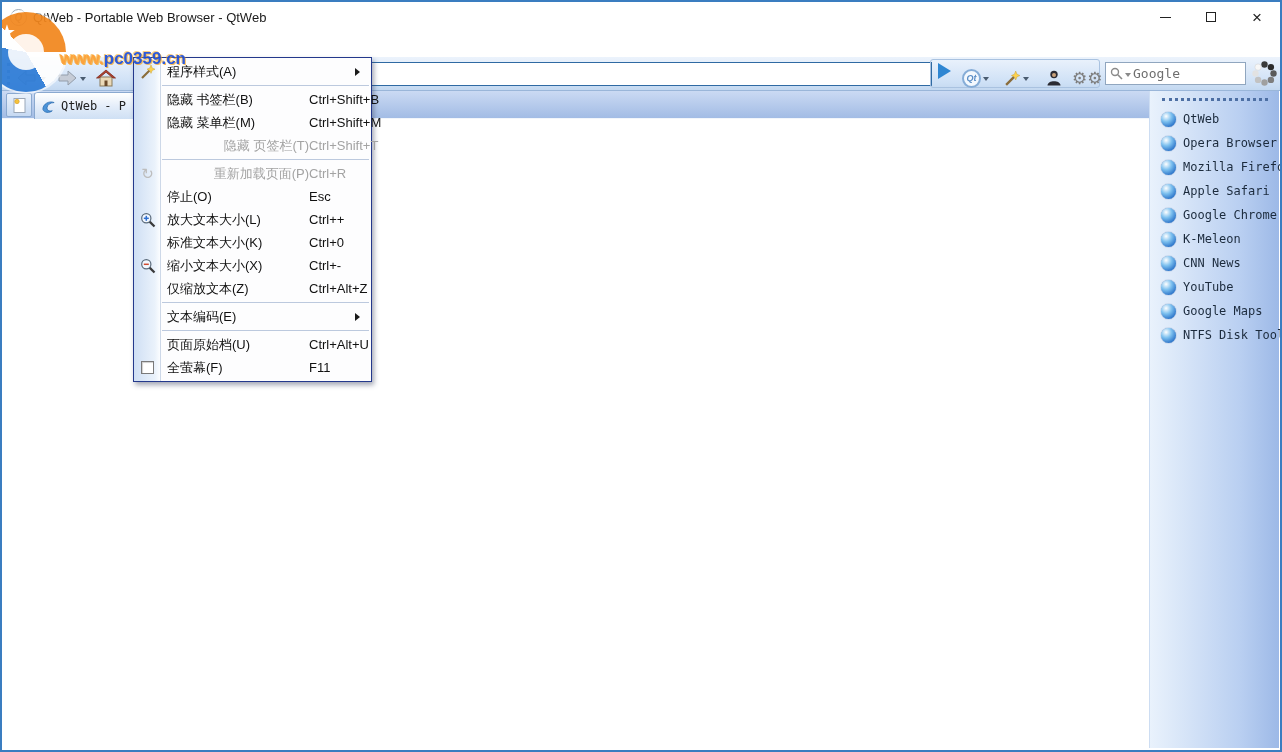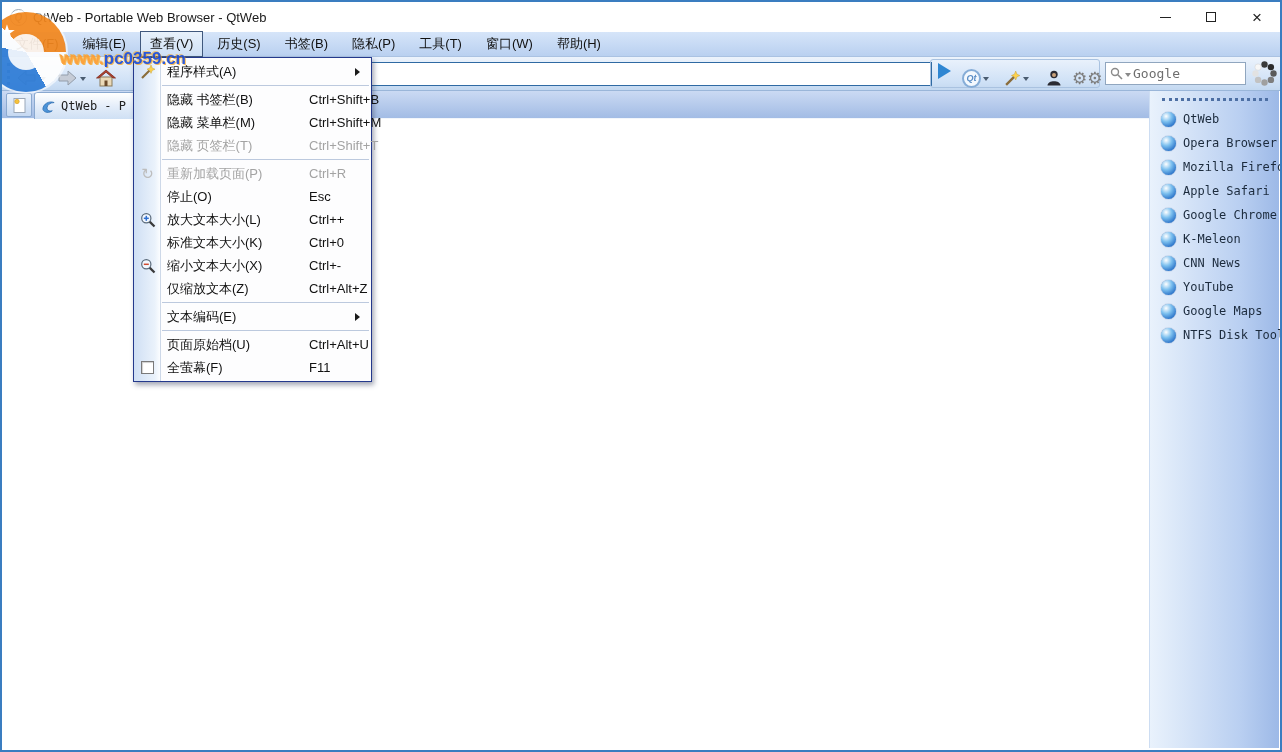--- a/index.html
+++ b/index.html
@@ -69,21 +69,21 @@
 
   
   .menu-popup { position:absolute; left:112px; top:55px; width:239px; background:#fdfdfe; border:1px solid #24398c;
                 box-shadow:2px 3px 5px rgba(50,60,90,.45); padding:2px 0; z-index:80;margin-left:19px; }
   .menu-gutter { position:absolute; left:0; top:0; bottom:0; width:27px;
                  background:linear-gradient(to right,#cfdff4,#eaf2fb 80%,#fbfdff); border-right:1px solid #cdd8e8; }
   .menu-row { position:relative; height:23px; display:flex; align-items:center; z-index:1; }
   .mi-icon { width:27px; flex:0 0 27px; display:flex; align-items:center; justify-content:center; }
   .mi-label { font-size:13px; color:#111; padding-left:6px; width:148px; flex:0 0 148px; white-space:nowrap; }
   .mi-short { font-size:13px; color:#111; white-space:nowrap; }
-  .menu-row.disabled .mi-label, .menu-row.disabled .mi-short { color:#a3a3a3; }
+  .menu-row.disabled .mi-label, .menu-row.disabled .mi-short { color:#a3a3a3;text-align:right; }
   .menu-row.disabled .ri { color:#bdbdbd; }
   .mi-sub { position:absolute; right:7px; width:0; height:0; border:4px solid transparent; border-left:5px solid #1a1a1a; }
   .menu-sep { border-top:1px solid #bcc9de; margin:2px 2px 2px 28px; position:relative; z-index:1; }
   .ri { font-size:15px; color:#9aa0a8; line-height:1; }
   .cb { width:13px; height:13px; background:#fff; border:1px solid #7a7a7a; box-shadow:inset 1px 1px 1px #cfcfcf; display:block; }
 
   
   .watermark { position:absolute; left:0; top:0; width:320px; height:92px; z-index:90; pointer-events:none; opacity:.93; }
   .wm-logo { position:absolute; left:-16px; top:10px; width:80px; height:80px; border-radius:50%;
              background:conic-gradient(from 150deg, #2e7cd6 0 130deg, #ffffff 130deg 165deg, #f2871e 165deg 300deg, #ffffff 300deg 360deg);
@@ -110,31 +110,20 @@
         </div>
       <div class="win-btn">
           <span class="glyph-max"></span>
         </div>
       <div class="win-btn">
           <span class="glyph-close">×</span>
         </div>
     </div>
   </div>
 
-  <div class="menubar" id="menubar">
-      <div class="mb-item">文件(F)</div>
-      <div class="mb-item">编辑(E)</div>
-      <div class="mb-item mb-active">查看(V)</div>
-      <div class="mb-item">历史(S)</div>
-      <div class="mb-item">书签(B)</div>
-      <div class="mb-item">隐私(P)</div>
-      <div class="mb-item">工具(T)</div>
-      <div class="mb-item">窗口(W)</div>
-      <div class="mb-item">帮助(H)</div>
-    </div>
 
   <div class="toolbar">
     <span class="grip"></span>
     <div class="tb-btn" style="left:12px">
       <svg width="22" height="18" viewBox="0 0 22 18">
         <polygon points="10,2 2,9 10,16 10,12 19,12 19,6 10,6" fill="#c6ccd6" stroke="#939daa" stroke-width="1"></polygon>
       </svg>
       <span class="caret"></span>
     </div>
     <div class="tb-btn" style="left:52px">

